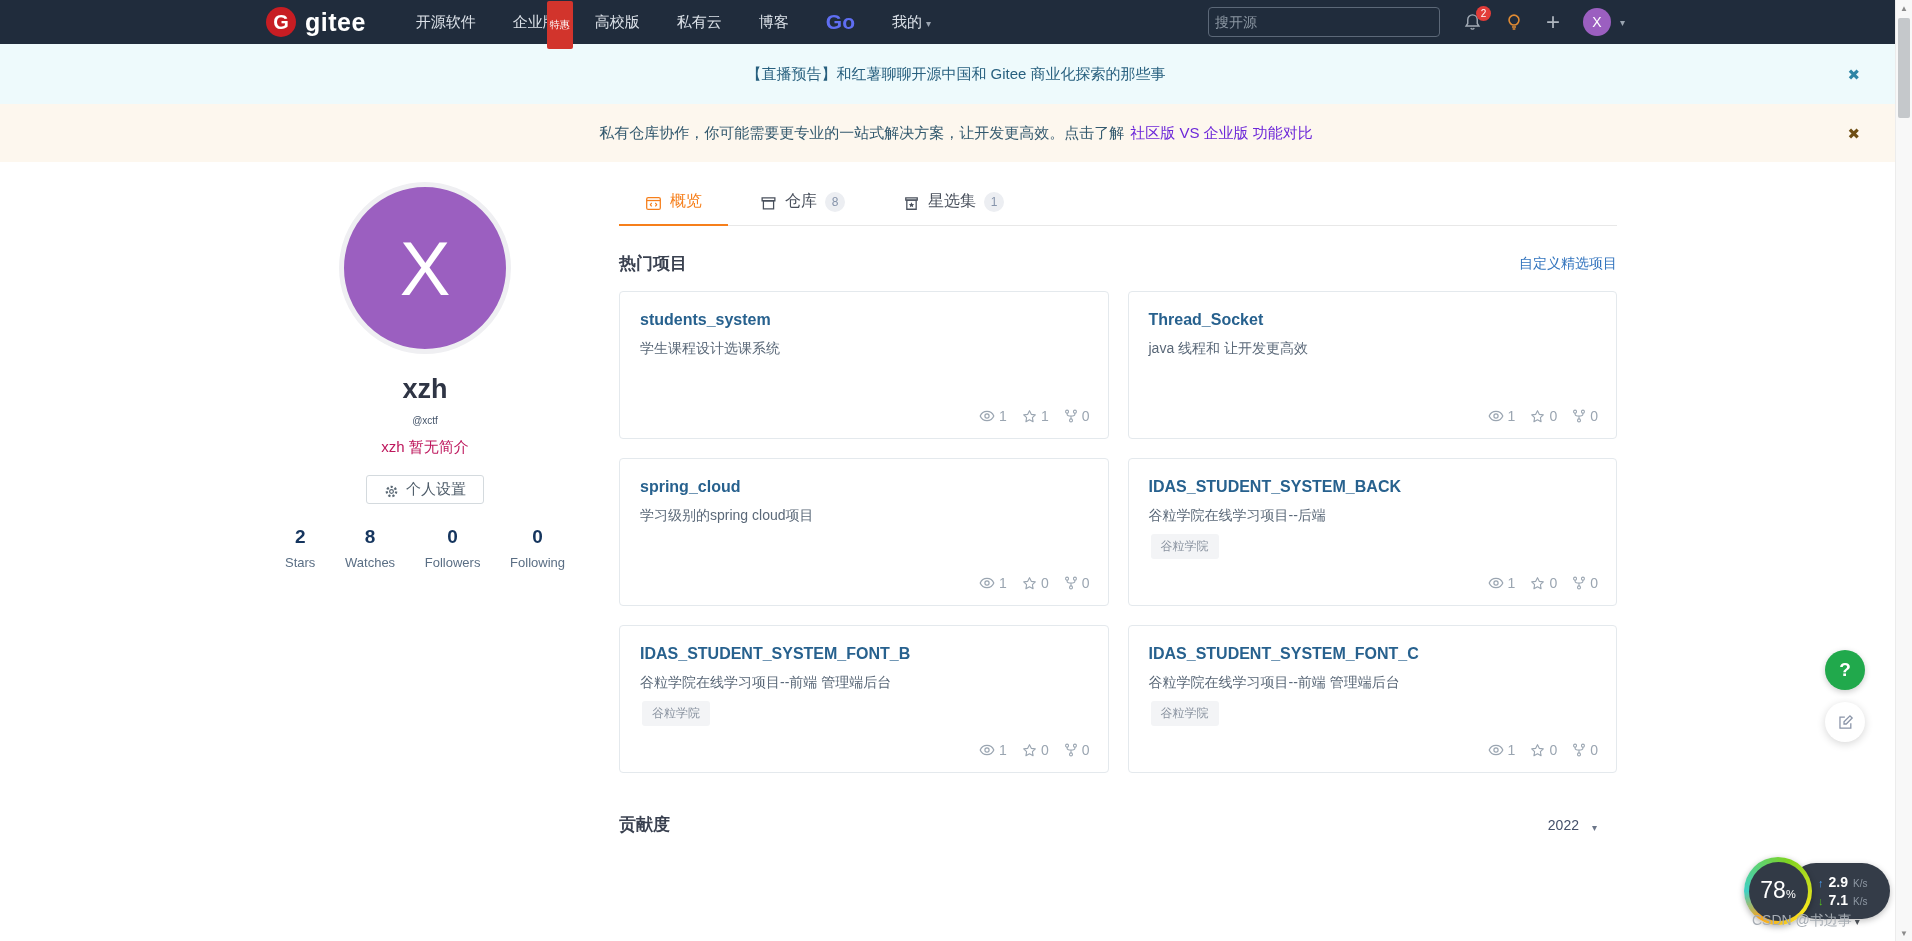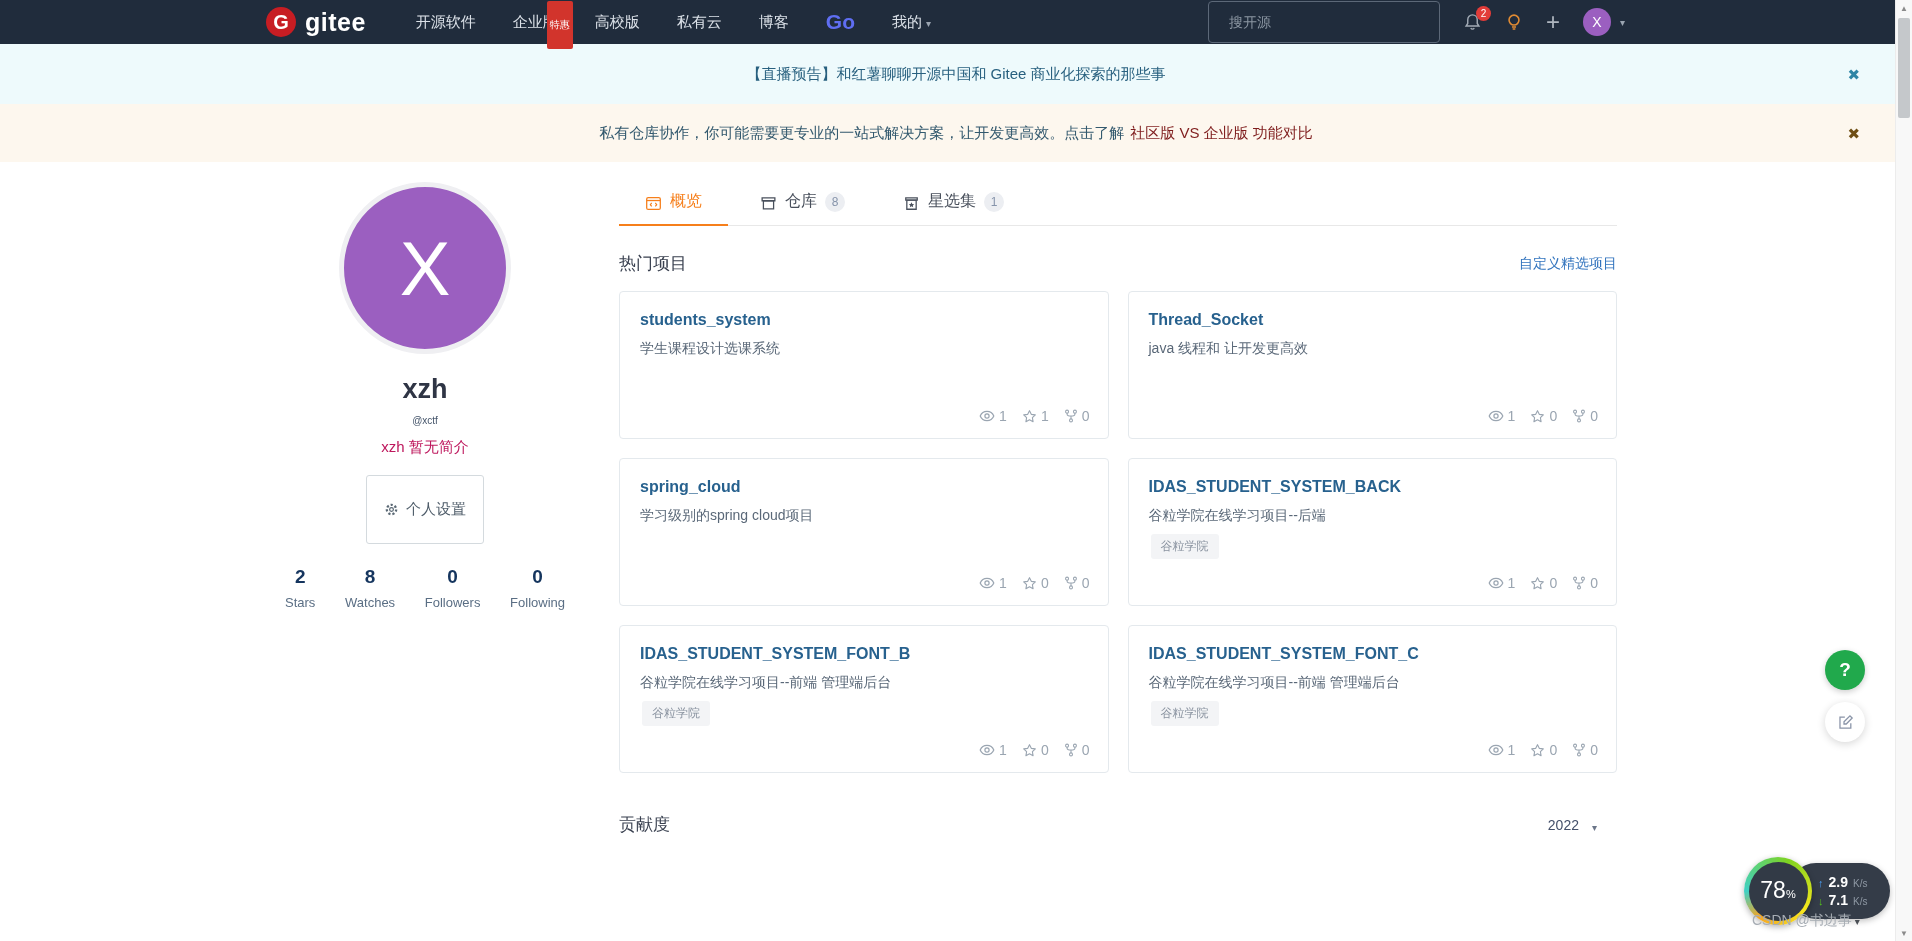--- a/index.html
+++ b/index.html
@@ -11,59 +11,59 @@
 .navbar{height:44px;background:#202c3c;display:flex;align-items:center;padding-left:266px;position:relative;z-index:5}
 .brand{display:flex;align-items:center;gap:9px;margin-right:50px;cursor:pointer}
 .brand-circle{width:30px;height:30px;border-radius:50%;background:#c71d23;color:#fff;font-weight:bold;font-size:20px;display:flex;align-items:center;justify-content:center}
 .brand-name{color:#fff;font-size:25px;font-weight:bold;letter-spacing:.5px;line-height:1}
 .nav-menu{display:flex;align-items:center;gap:37px}
 .nav-item{color:#dbe1e8;font-size:15px;cursor:pointer;position:relative;white-space:nowrap}
 .nav-badge{position:absolute;top:-12px;right:-15px;background:#d2342c;color:#fff;font-size:10px;line-height:1.25;padding:18px 3px;border-radius:2px}
 .nav-go{color:#5f6ef2;font-weight:bold;font-size:21px}
 .caret{font-size:10px;color:#9aa4b0;margin-left:4px}
 .nav-right{margin-left:auto;display:flex;align-items:center;gap:23px;padding-right:287px}
-.search{width:232px;height:42px;background:transparent;border:1px solid #5c6878;border-radius:4px;color:#cfd6dd;font-size:14px;padding:0 20px;outline:none}
+.search{width:232px;height:30px;background:transparent;border:1px solid #5c6878;border-radius:4px;color:#cfd6dd;font-size:14px;padding:0 6px;outline:none}
 .search::placeholder{color:#8c97a3}
 .icon-btn{position:relative;color:#a2abb5;cursor:pointer;display:flex;align-items:center}
 .bulb{color:#e08b33}
 .plus{color:#aeb6bf;font-size:24px;font-weight:300;line-height:1;cursor:pointer}
 .badge-dot{position:absolute;top:-7px;right:-9px;background:#e23c39;color:#fff;font-size:10px;min-width:15px;height:15px;border-radius:8px;display:flex;align-items:center;justify-content:center;padding:0 3px}
 .avatar-wrap{display:flex;align-items:center;gap:5px;cursor:pointer}
 .avatar-sm{width:28px;height:28px;border-radius:50%;background:#9b5fc0;color:#fff;font-size:14px;display:flex;align-items:center;justify-content:center}
 
 
 .banner{position:relative;display:flex;align-items:center;justify-content:center;font-size:15px;width:1912px}
 .banner1{height:60px;background:#eefafc;color:#28607f}
 .banner2{height:58px;background:#fdf7ee;color:#33596e}
-.banner-link{margin-left:6px;cursor:pointer;color:#7f1d1d}
+.banner-link{margin-left:6px;cursor:pointer;color:#6d28d9}
 .banner-close{position:absolute;right:52px;font-weight:bold;font-size:15px;cursor:pointer;line-height:1}
 .banner1 .banner-close{color:#2e85a5}
 .banner2 .banner-close{color:#6e4e14}
 
 
 .content{display:flex;padding:20px 0 0 281px}
 .profile{width:288px;flex:none;display:flex;flex-direction:column;align-items:center}
 .avatar-lg{width:172px;height:172px;border-radius:50%;background:#9b5fc0;border:5px solid #efeff2;color:#fff;font-size:76px;display:flex;align-items:center;justify-content:center;cursor:pointer}
 .profile-name{margin-top:20px;font-size:27px;font-weight:bold;color:#2f3545}
 .profile-username{margin-top:10px;font-size:10px;color:#44546a}
 .profile-bio{margin-top:12px;font-size:15px;color:#be185d}
-.settings-btn{margin-top:18px;display:flex;gap:7px;align-items:center;border:1px solid #d4dade;border-radius:3px;background:#fff;padding:24px 17px;font-size:15px;color:#4d5b68;cursor:pointer}
+.settings-btn{margin-top:18px;display:flex;gap:7px;align-items:flex-end;border:1px solid #d4dade;border-radius:3px;background:#fff;padding:4px 17px;font-size:15px;color:#4d5b68;cursor:pointer}
 .settings-btn svg{color:#5a6874}
 .profile-stats{margin-top:22px;display:flex;width:100%;justify-content:space-between;padding:0 4px}
 .stat{display:flex;flex-direction:column;align-items:center;gap:7px;cursor:pointer}
 .stat-value{font-size:19px;font-weight:bold;color:#15355e}
 .stat-label{font-size:13px;color:#5a6e84}
 
 .main{margin-left:50px;width:998px}
 .tabs{display:flex;border-bottom:1px solid #e8e8e8;gap:6px}
 .tab{display:flex;align-items:flex-end;gap:8px;padding:9px 26px 12px;font-size:16px;color:#49505c;cursor:pointer;border-bottom:2px solid transparent;margin-bottom:-1px}
 .tab.active{color:#f67f1b;border-bottom-color:#f67f1b}
 .tab-count{background:#eceef2;color:#8694ab;font-size:12px;min-width:20px;height:20px;border-radius:10px;display:flex;align-items:center;justify-content:center;padding:0 6px}
 .section-head{display:flex;align-items:center;justify-content:space-between;margin-top:26px}
-.section-title{font-size:17px;font-weight:normal;color:#3a4150}
+.section-title{font-size:17px;font-weight:bold;color:#3a4150}
 .section-link{font-size:14px;color:#3274be;cursor:pointer}
 .grid{margin-top:16px;display:grid;grid-template-columns:1fr 1fr;gap:19px}
 .card{position:relative;height:148px;border:1px solid #e4e9ed;border-radius:4px;background:#fff;padding:19px 20px}
 .card-title{font-size:16px;font-weight:bold;color:#27618e;cursor:pointer;display:inline-block}
 .card-desc{margin-top:11px;font-size:14px;color:#5a6878}
 .tag{position:absolute;left:22px;bottom:46px;background:#f3f4f6;color:#8a93a0;font-size:12px;padding:4px 10px;border-radius:3px;cursor:pointer}
 .card-stats{position:absolute;right:18px;bottom:14px;display:flex;align-items:center;gap:15px;color:#9aa5b1;font-size:14px}
 .cstat{display:flex;align-items:center;gap:4px;cursor:pointer}
 .contrib-head{display:flex;justify-content:space-between;align-items:center;margin-top:40px;padding-right:20px}
 .year{font-size:14px;color:#44506a;cursor:pointer;display:flex;align-items:flex-end;gap:9px}

